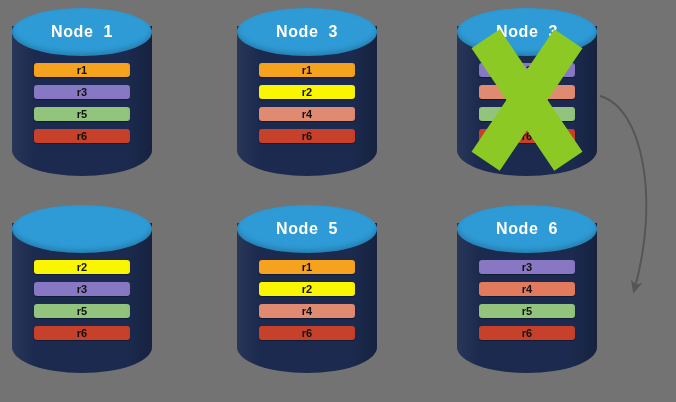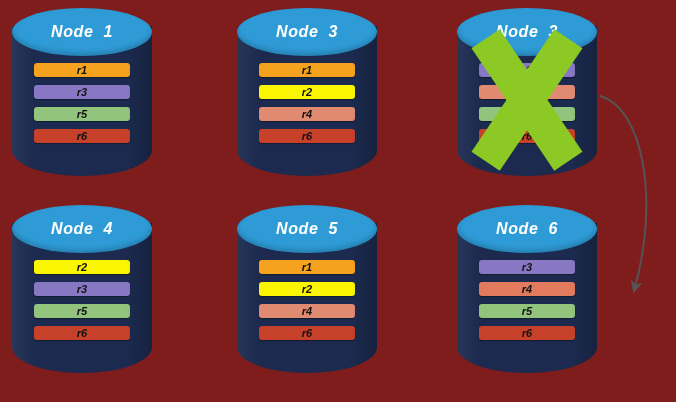--- a/index.html
+++ b/index.html
@@ -4,24 +4,23 @@
 <style>
   html, body {
     margin: 0;
     padding: 0;
     background: #ffffff;
   }
   #canvas {
     position: relative;
     width: 676px;
     height: 402px;
-    background: #7f1d1d;
+    background: #737373;
     overflow: hidden;
     font-family: "Liberation Sans", sans-serif;
-    font-style: italic;
   }
 
   
   .node {
     position: absolute;
     width: 140px;
     height: 180px;
   }
   .node-body {
     position: absolute;
@@ -212,21 +211,20 @@
           </div>
           <div class="row" style="background: rgb(146, 196, 125);">
             <span class="row-label">r5</span>
           </div>
           <div class="row" style="background: rgb(198, 64, 42);">
             <span class="row-label">r6</span>
           </div>
         </div>
         <div class="node-body-shade"></div>
         <div class="node-top"></div>
-        <div class="node-title">Node  4</div>
       </div>
       <div class="node" style="left: 237px; top: 205px; padding-left: 44px;">
         <div class="node-body"></div>
         <div class="rows">
           <div class="row" style="background: rgb(245, 162, 30);">
             <span class="row-label">r1</span>
           </div>
           <div class="row" style="background: rgb(250, 245, 0);">
             <span class="row-label">r2</span>
           </div>

